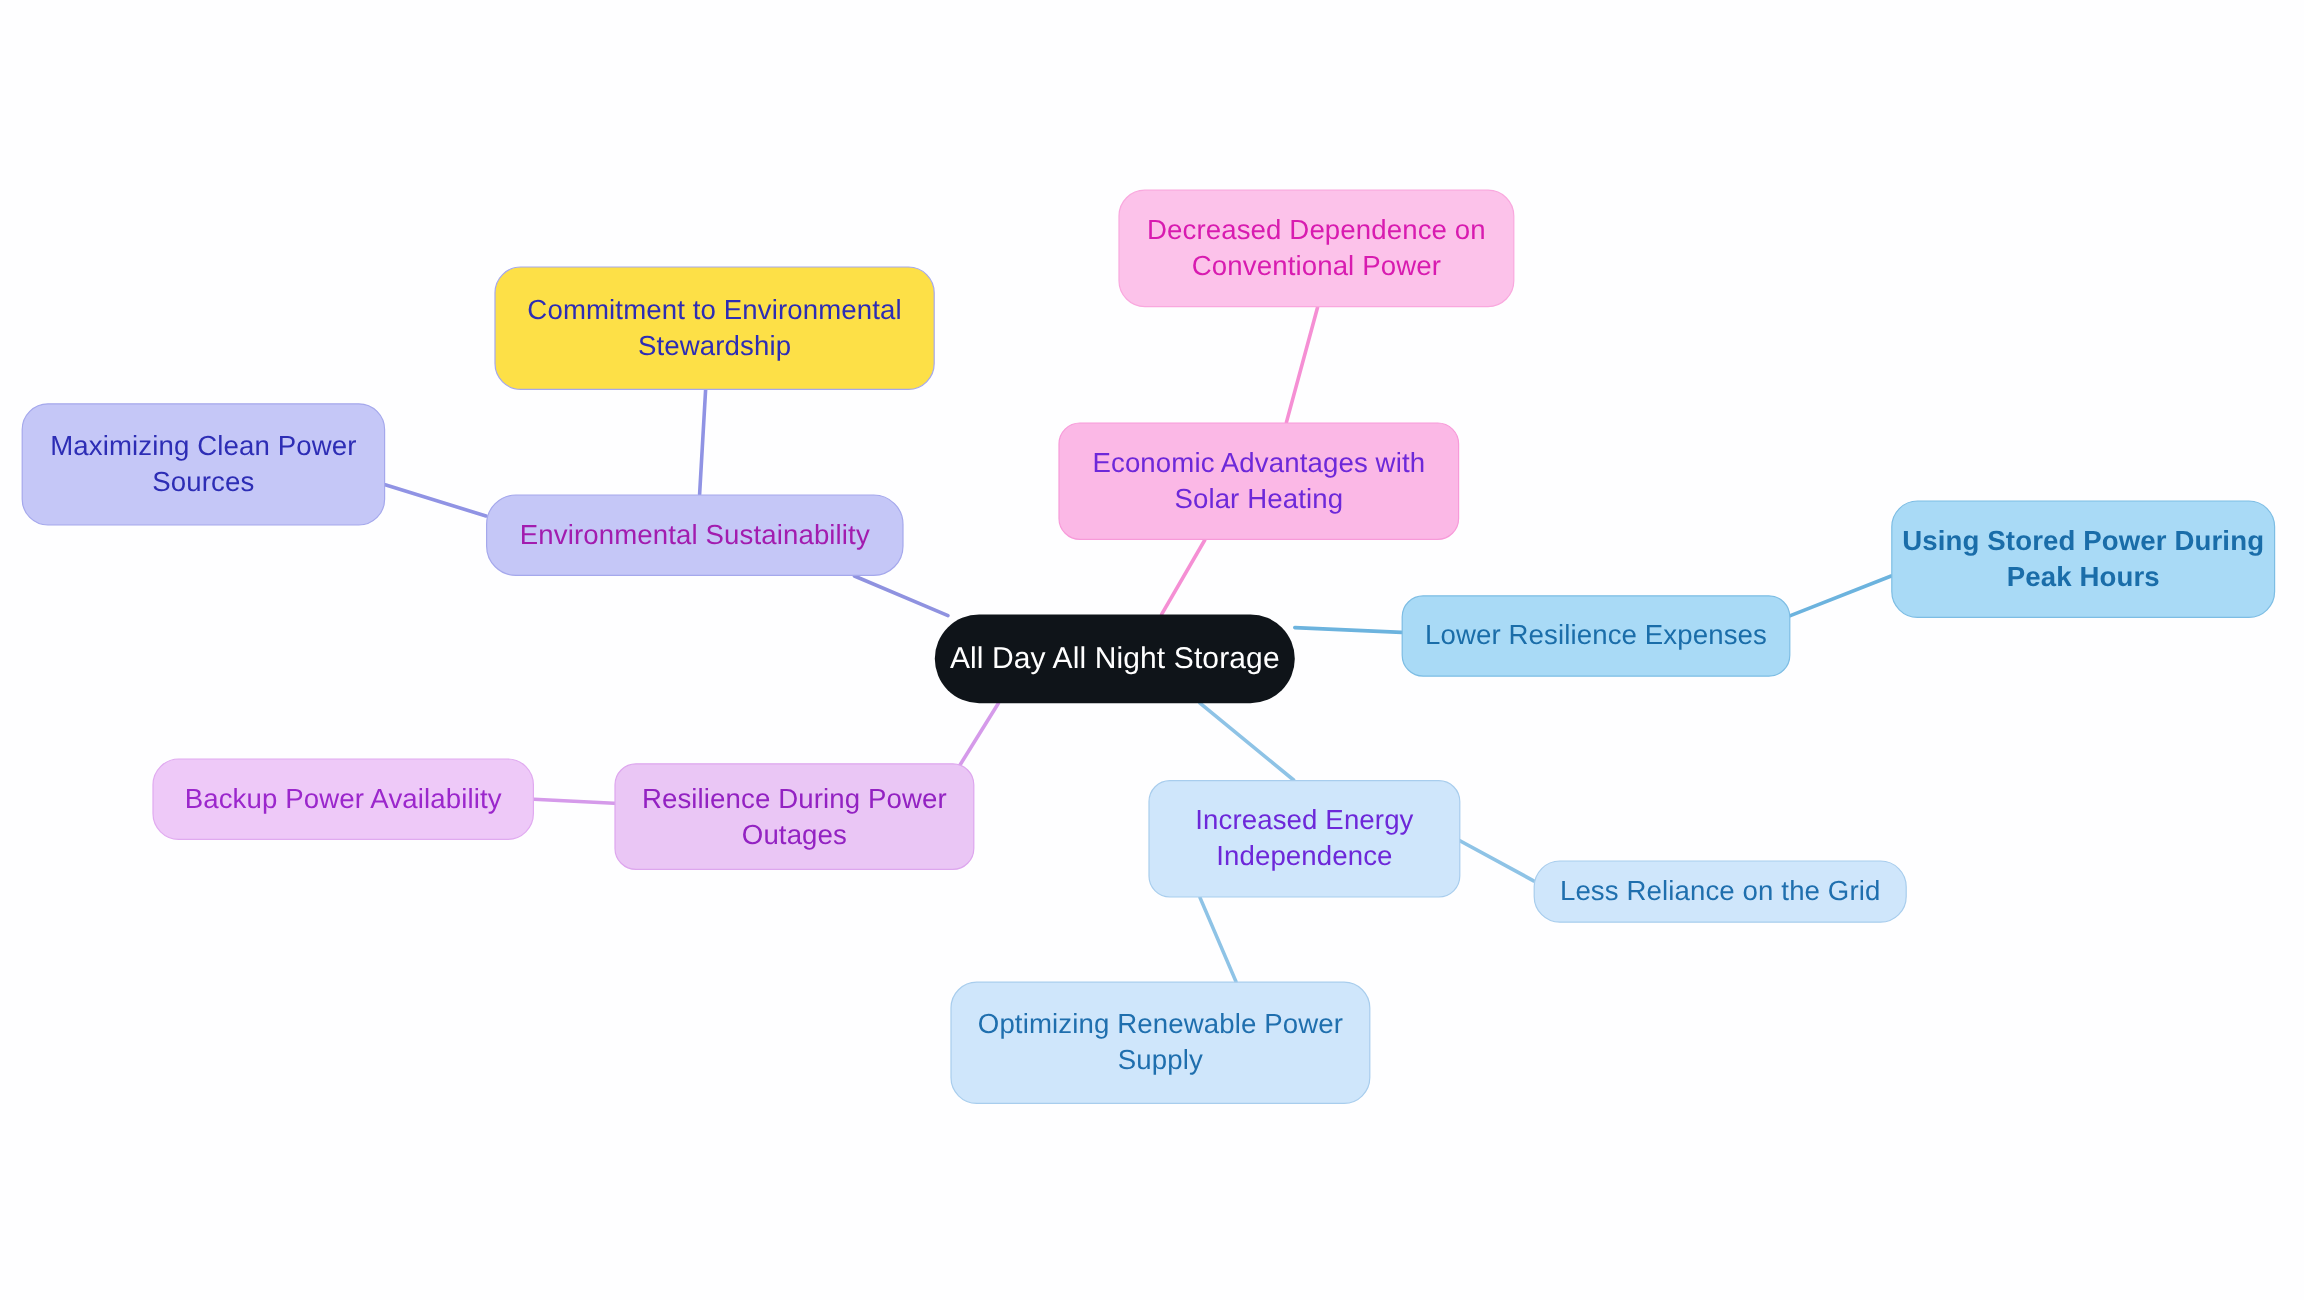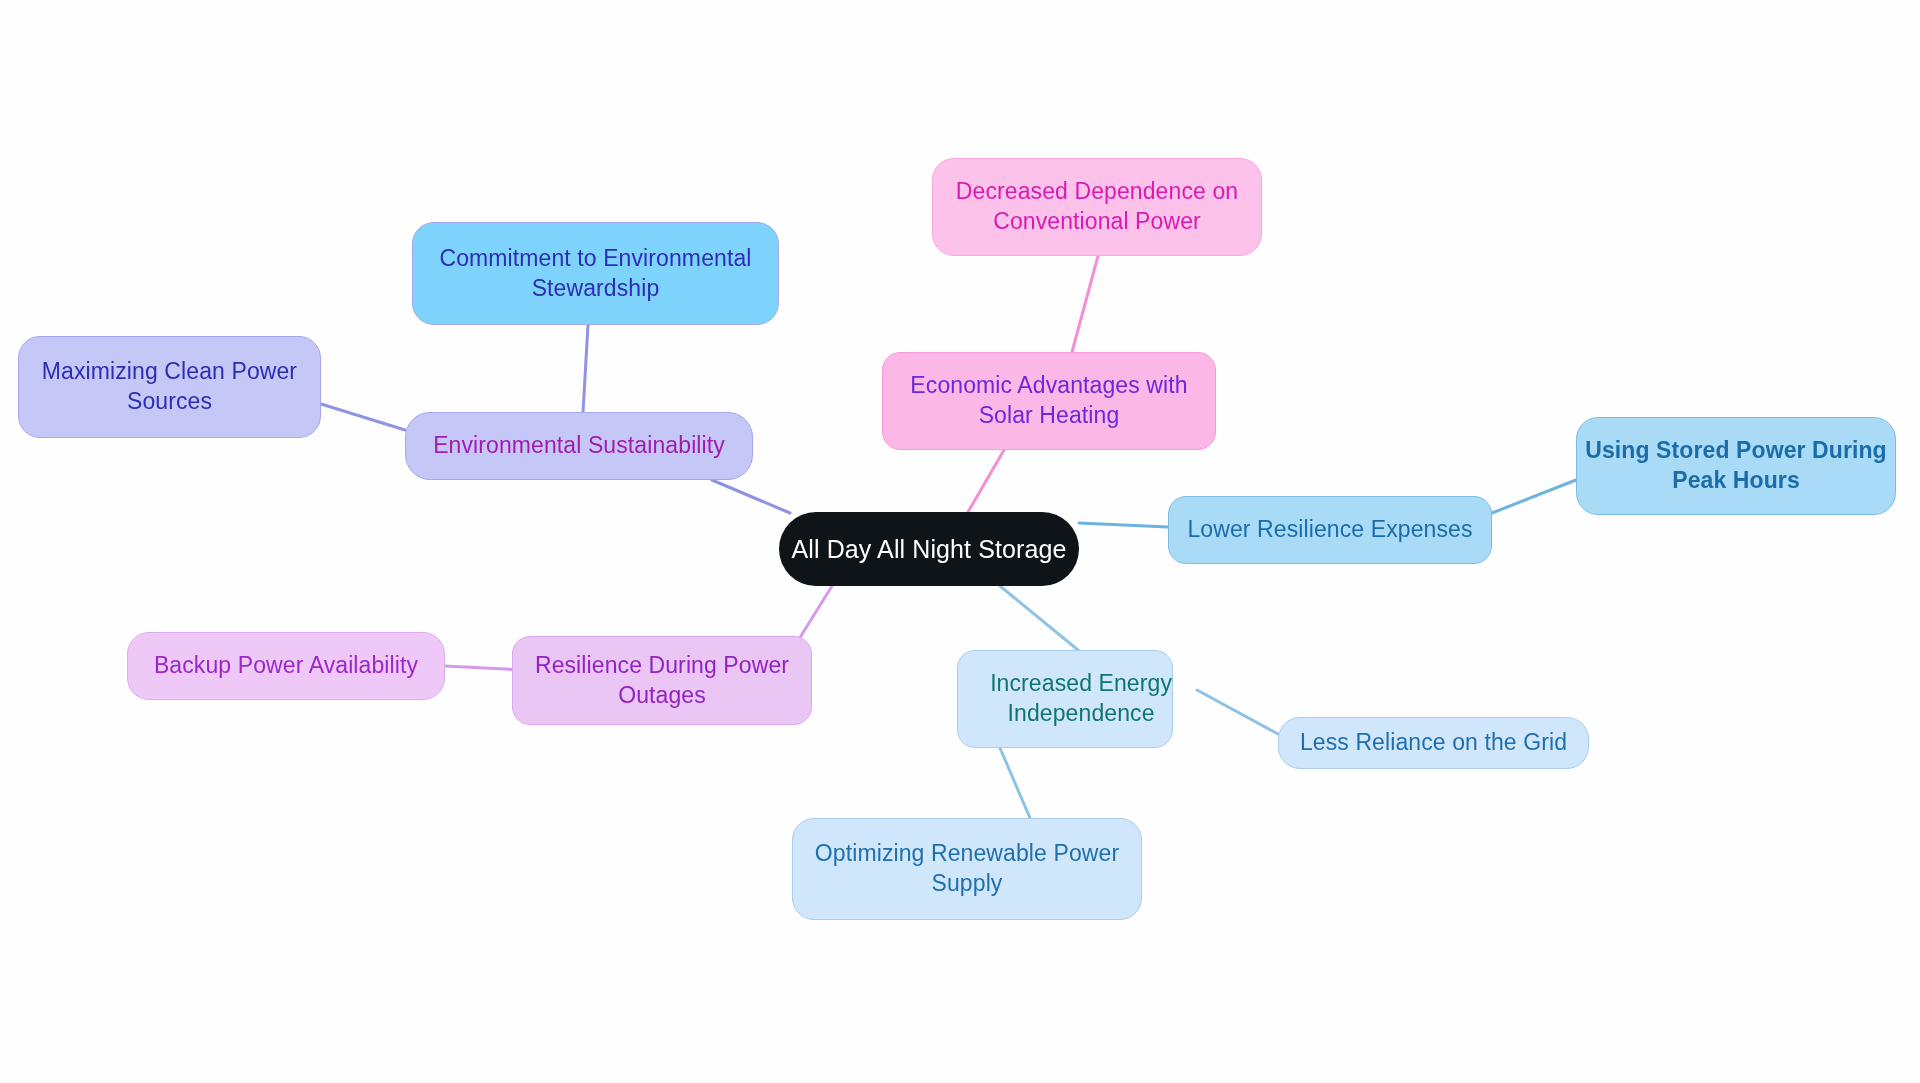--- a/index.html
+++ b/index.html
@@ -105,32 +105,32 @@
       <line x1="1492" y1="513" x2="1576" y2="480" stroke="#6cb3de" stroke-width="3" stroke-linecap="round"></line>
       <line x1="1000" y1="586" x2="1078" y2="650" stroke="#8ec3e6" stroke-width="3" stroke-linecap="round"></line>
       <line x1="1197" y1="690" x2="1278" y2="734" stroke="#8ec3e6" stroke-width="3" stroke-linecap="round"></line>
       <line x1="1000" y1="748" x2="1030" y2="818" stroke="#8ec3e6" stroke-width="3" stroke-linecap="round"></line>
       <line x1="832" y1="586" x2="786" y2="660" stroke="#d59aea" stroke-width="3" stroke-linecap="round"></line>
       <line x1="524" y1="670" x2="445" y2="666" stroke="#d59aea" stroke-width="3" stroke-linecap="round"></line>
     </svg>
   <div id="nodes">
       <div class="node root " style="left: 779px; top: 512px; width: 300px; height: 74px; background: rgb(15, 20, 25); color: rgb(255, 255, 255);"><span>All Day All Night Storage</span></div>
       <div class="node branch lavender" style="left: 405px; top: 412px; width: 348px; height: 68px; background: rgb(197, 199, 247); border-color: rgb(165, 168, 236); color: #a21caf; border-radius: 25px;"><span>Environmental Sustainability</span></div>
-      <div class="node leaf lavender" style="left: 412px; top: 222px; width: 367px; height: 103px; background: #7dd3fc; border-color: rgb(165, 168, 236); color: rgb(45, 45, 181);"><span>Commitment to Environmental
+      <div class="node leaf lavender" style="left: 412px; top: 222px; width: 367px; height: 103px; background: #fde047; border-color: rgb(165, 168, 236); color: rgb(45, 45, 181);"><span>Commitment to Environmental
 Stewardship</span></div>
       <div class="node leaf lavender" style="left: 18px; top: 336px; width: 303px; height: 102px; background: rgb(197, 199, 247); border-color: rgb(165, 168, 236); color: rgb(45, 45, 181);"><span>Maximizing Clean Power
 Sources</span></div>
       <div class="node branch pink" style="left: 882px; top: 352px; width: 334px; height: 98px; background: rgb(251, 184, 230); border-color: rgb(247, 154, 217); color: #6d28d9;"><span>Economic Advantages with
 Solar Heating</span></div>
       <div class="node leaf pink-light" style="left: 932px; top: 158px; width: 330px; height: 98px; background: rgb(252, 194, 234); border-color: rgb(249, 168, 222); color: rgb(216, 27, 176);"><span>Decreased Dependence on
 Conventional Power</span></div>
       <div class="node branch blue" style="left: 1168px; top: 496px; width: 324px; height: 68px; background: rgb(169, 218, 246); border-color: rgb(125, 189, 228); color: rgb(26, 109, 169);"><span>Lower Resilience Expenses</span></div>
       <div class="node leaf blue" style="left: 1576px; top: 417px; width: 320px; height: 98px; background: rgb(169, 218, 246); border-color: rgb(125, 189, 228); color: rgb(26, 109, 169); font-weight: bold;"><span>Using Stored Power During
 Peak Hours</span></div>
-      <div class="node branch blue-light" style="left: 957px; top: 650px; width: 216px; height: 98px; background: rgb(207, 230, 251); border-color: rgb(168, 205, 237); color: #0f766e; justify-content: flex-end;"><span>Increased Energy
+      <div class="node branch blue-light" style="left: 957px; top: 650px; width: 260px; height: 98px; background: rgb(207, 230, 251); border-color: rgb(168, 205, 237); color: #6d28d9;"><span>Increased Energy
 Independence</span></div>
       <div class="node leaf blue-light" style="left: 1278px; top: 717px; width: 311px; height: 52px; background: rgb(207, 230, 251); border-color: rgb(168, 205, 237); color: rgb(31, 111, 174);"><span>Less Reliance on the Grid</span></div>
       <div class="node leaf blue-light" style="left: 792px; top: 818px; width: 350px; height: 102px; background: rgb(207, 230, 251); border-color: rgb(168, 205, 237); color: rgb(31, 111, 174); align-items: center;"><span>Optimizing Renewable Power
 Supply</span></div>
       <div class="node branch violet" style="left: 512px; top: 636px; width: 300px; height: 89px; background: rgb(234, 198, 245); border-color: rgb(221, 166, 238); color: rgb(147, 34, 194);"><span>Resilience During Power
 Outages</span></div>
       <div class="node leaf violet-light" style="left: 127px; top: 632px; width: 318px; height: 68px; background: rgb(238, 201, 248); border-color: rgb(224, 170, 240); color: rgb(155, 39, 204);"><span>Backup Power Availability</span></div>
     </div>
 </div>
 

